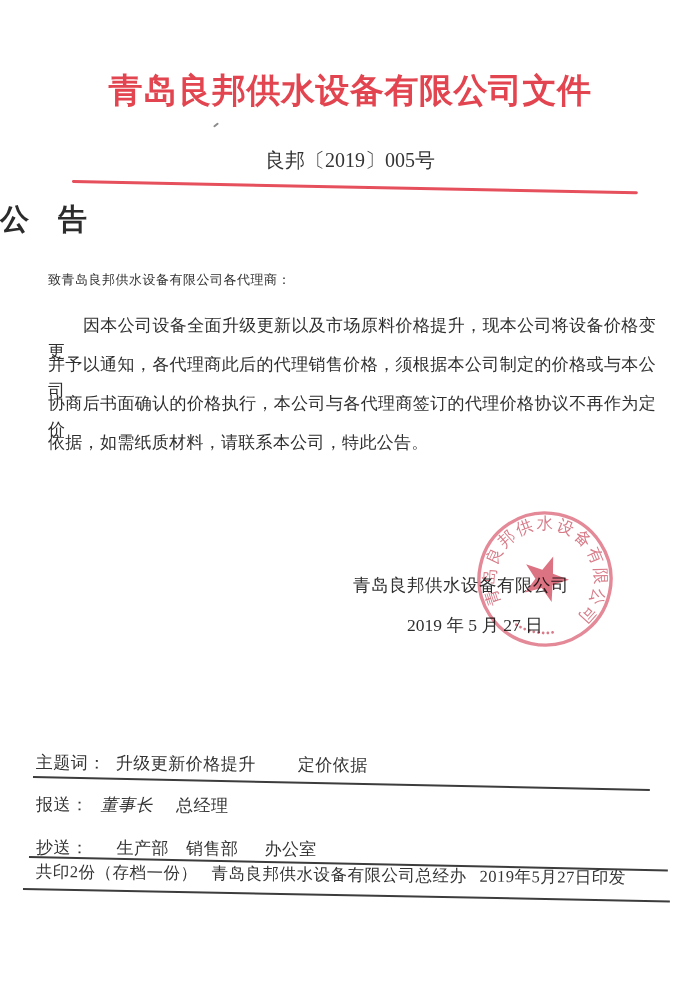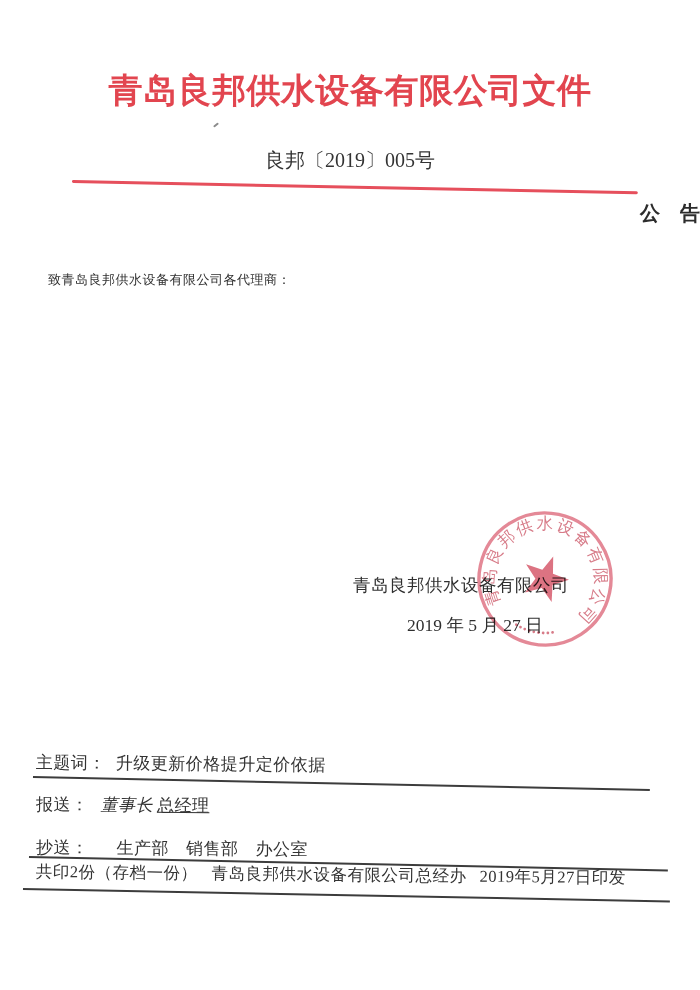--- a/index.html
+++ b/index.html
@@ -44,22 +44,22 @@
     top: 180px; left: 72px;
     width: 566px; height: 3.4px;
     background: #e64f5c;
     transform: rotate(1.15deg);
     transform-origin: left top;
     border-radius: 2px;
   }
   .announcement-heading {
     position: absolute;
     top: 200px; left: 0; right: 0;
-    text-align: right;
-    font-size: 20px;
+    text-align: left;
+    font-size: 29px;
     font-weight: 700;
     color: #2c2c2c;
   }
   
   .salutation {
     position: absolute;
     top: 271px; left: 48px;
     font-size: 13px;
     letter-spacing: 0.5px;
   }
@@ -106,28 +106,28 @@
     display: flex;
     align-items: baseline;
     font-size: 17px;
     color: #333;
     letter-spacing: 0.5px;
     transform-origin: left top;
   }
   .row-keywords { top: 751px; transform: rotate(0.5deg); }
   .row-keywords .kw0 { margin-left: 10px; font-family: Liberation Mono, monospace; }
   .row-keywords .kw1 { }
-  .row-keywords .kw2 { }
+  .row-keywords .kw2 { margin-left: 42px; }
   .row-report { top: 793px; transform: rotate(0.4deg); }
   .row-report .v0 { margin-left: 12px; font-style: italic; }
-  .row-report .v1 { margin-left: 4px; text-decoration: underline; }
+  .row-report .v1 { margin-left: 23px; }
   .row-copy { top: 836px; transform: rotate(0.4deg); }
   .row-copy .v0 { margin-left: 28px; }
   .row-copy .v1 { margin-left: 17px; }
-  .row-copy .v2 { margin-left: 17px; }
+  .row-copy .v2 { margin-left: 26px; }
   .row-print { top: 861px; transform: rotate(0.6deg); font-size: 16.5px; }
   .row-print .v0 { margin-left: 14px; }
   .row-print .v1 { margin-left: 13px; }
   .h-rule {
     position: absolute;
     height: 1.7px;
     background: #3c3c3c;
     transform-origin: left top;
   }
   .rule-keywords { top: 776px; left: 33px; width: 617px; transform: rotate(1.2deg); }
@@ -144,20 +144,26 @@
   <div class="doc-number">良邦〔2019〕005号</div>
 
   <div class="speck"></div>
 
   <div class="red-rule"></div>
 
   <h2 class="announcement-heading">公　告</h2>
 
   <div class="salutation">致青岛良邦供水设备有限公司各代理商：</div>
 
+  <div class="paragraph">
+    <div class="b-line indent">因本公司设备全面升级更新以及市场原料价格提升，现本公司将设备价格变更</div>
+    <div class="b-line">并予以通知，各代理商此后的代理销售价格，须根据本公司制定的价格或与本公司</div>
+    <div class="b-line">协商后书面确认的价格执行，本公司与各代理商签订的代理价格协议不再作为定价</div>
+    <div class="b-line last">依据，如需纸质材料，请联系本公司，特此公告。</div>
+  </div>
 
   <div class="sig-company">青岛良邦供水设备有限公司</div>
   <div class="sig-date">2019 年 5 月  27 日</div>
 
   <svg class="seal" viewBox="-83 -83 166 166" xmlns="http://www.w3.org/2000/svg">
     <defs>
       <path id="sealArc" d="M -38.3 32.1 A 50 50 0 1 1 38.3 32.1" fill="none"></path>
     </defs>
     <circle cx="0" cy="0" r="66" fill="none" stroke="#e2808f" stroke-width="3.4"></circle>
     <polygon transform="rotate(8)" fill="#da6878" points="0,-24 5.64,-7.77 22.83,-7.42 9.13,2.97 14.11,19.42 0,9.6 -14.11,19.42 -9.13,2.97 -22.83,-7.42 -5.64,-7.77"></polygon>

